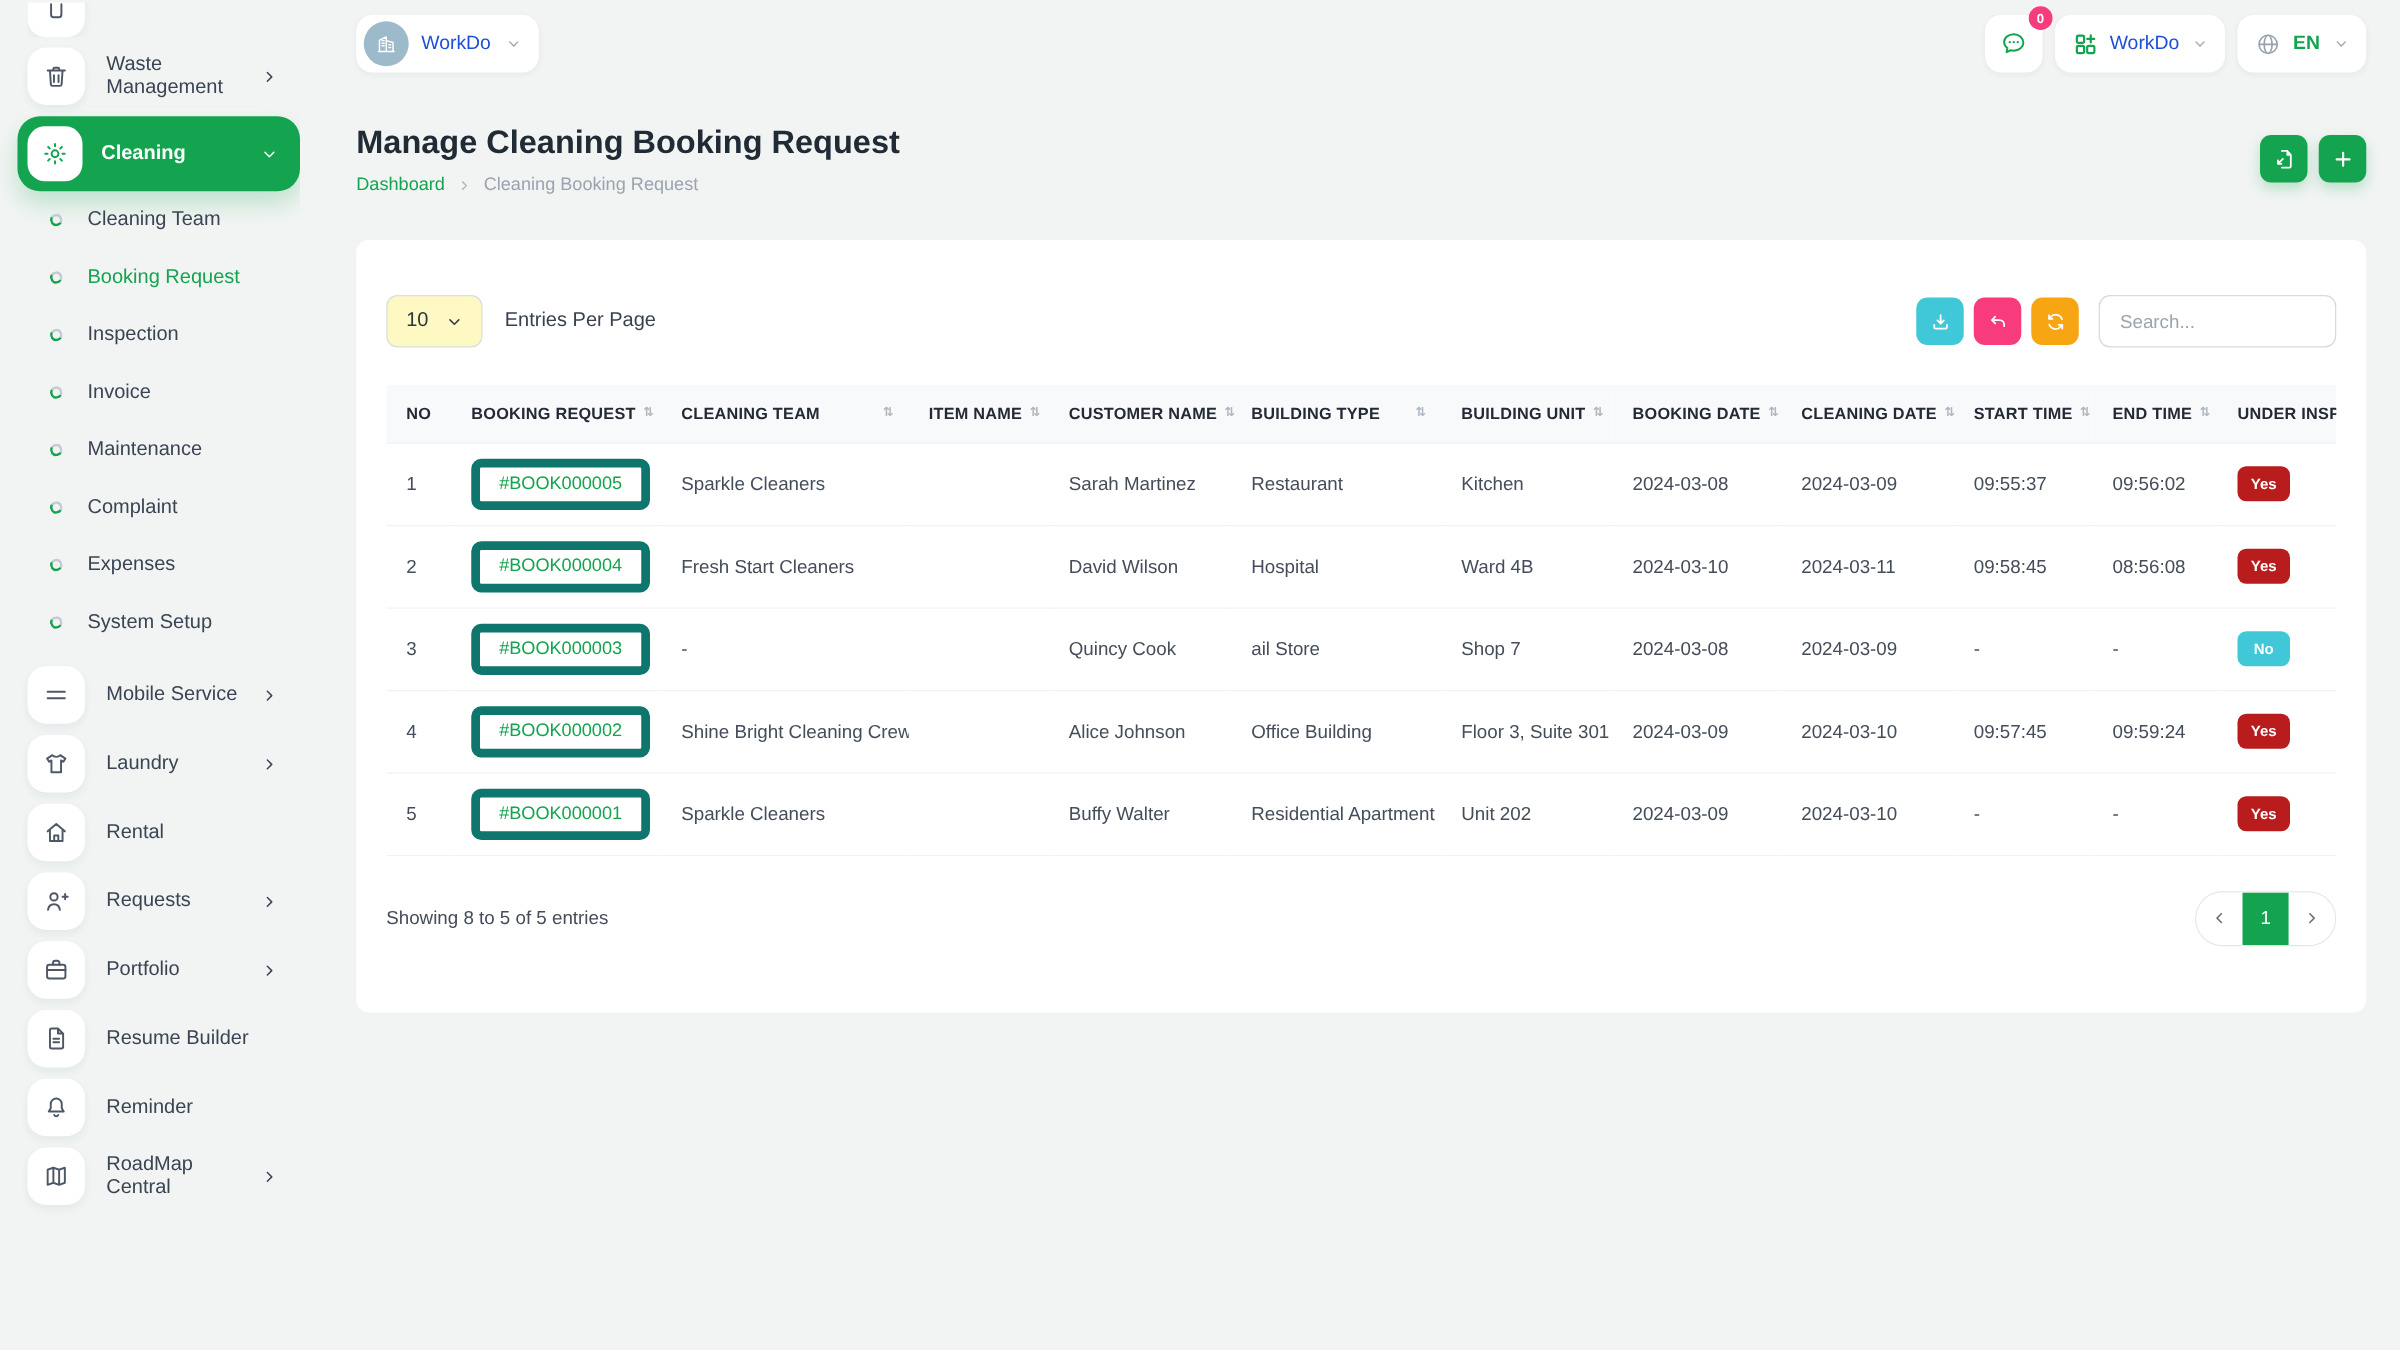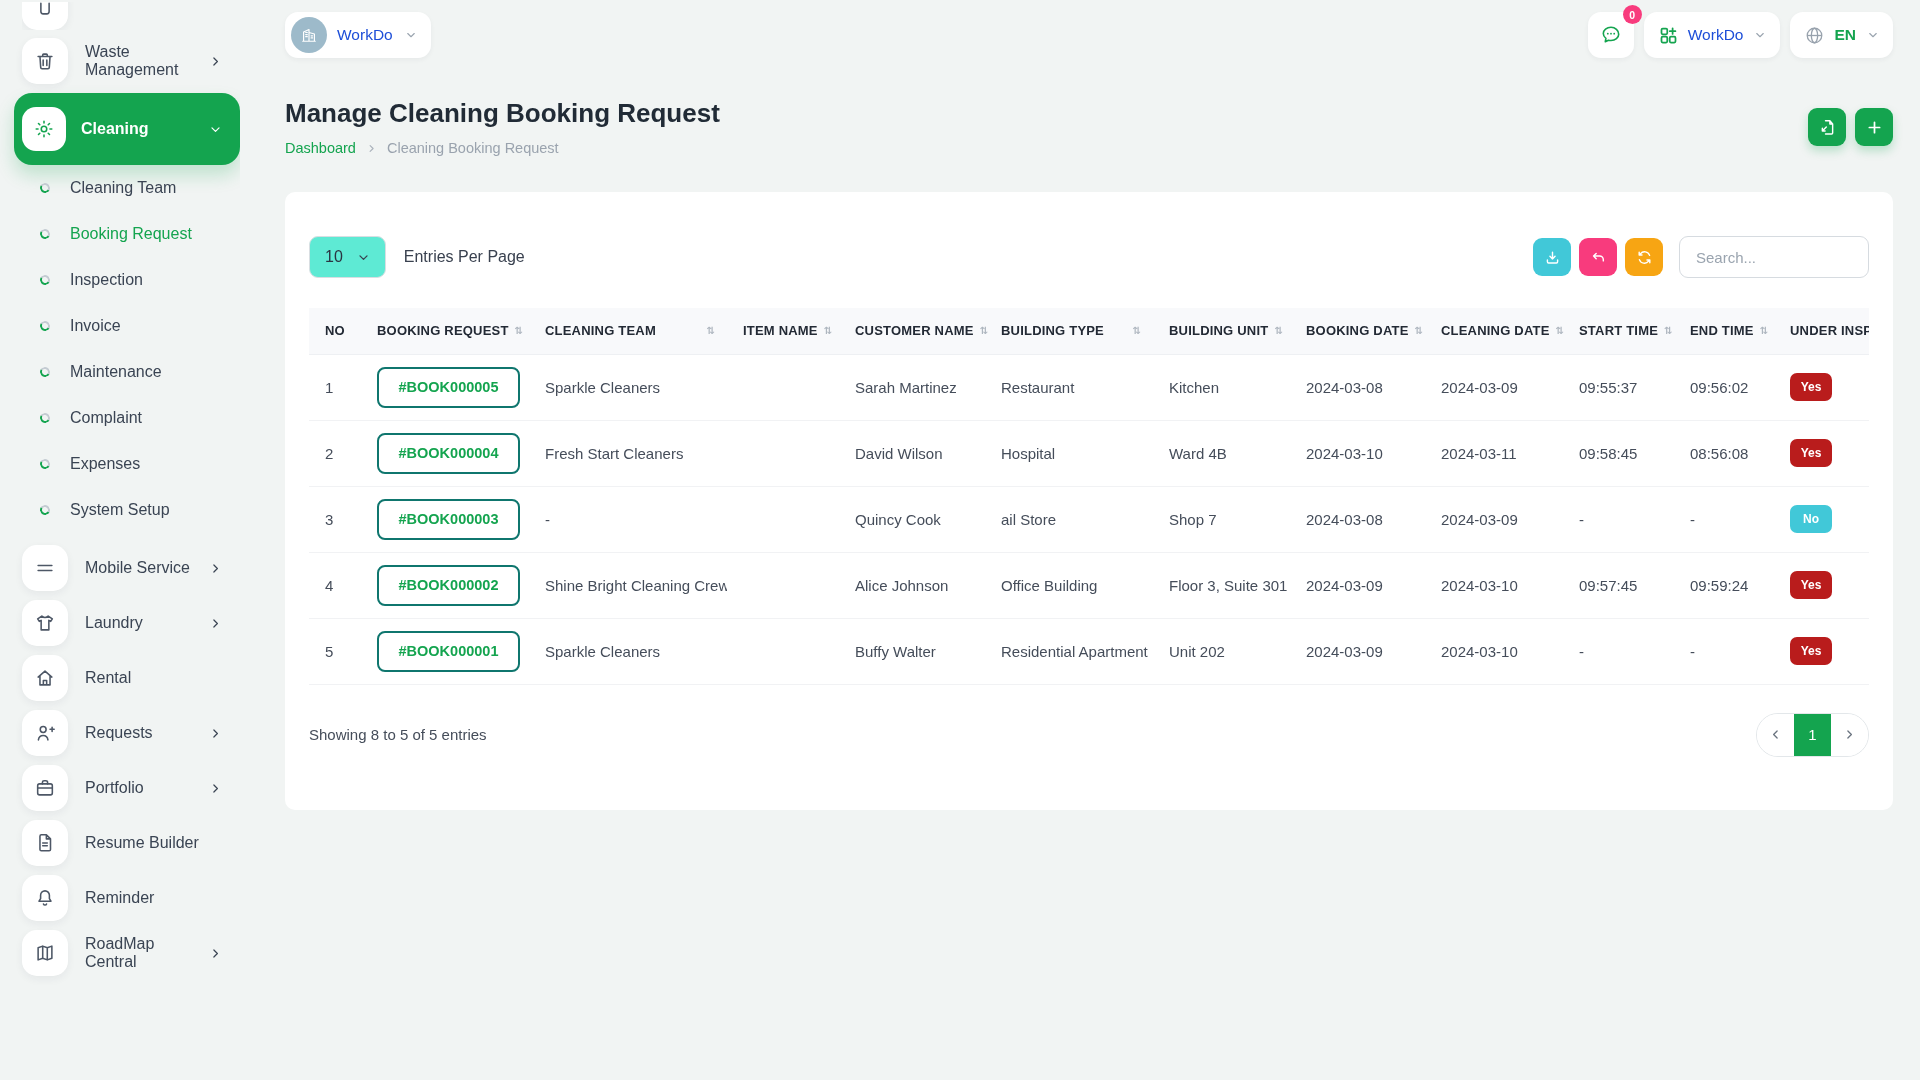--- a/index.html
+++ b/index.html
@@ -9,21 +9,21 @@
 
   
   .sidebar { position:fixed; left:0; top:0; width:240px; height:1080px; overflow:hidden; }
   .logo { padding:26px 0 0 74px; font-size:40px; font-weight:700; letter-spacing:-1.5px; line-height:44px; cursor:pointer; }
   .nav { margin-top:2px; }
   .icon-box { width:46px; height:46px; border-radius:15px; background:#fff; display:flex; align-items:center; justify-content:center; color:#4D5766; box-shadow:0 3px 8px rgba(35,42,68,.06); flex:none; }
   .clipped-item { height:28px; overflow:hidden; margin:0 0 8px 22px; display:flex; align-items:flex-end; }
   .nav-item { display:flex; align-items:center; height:46px; margin:0 0 9px 22px; padding-right:18px; cursor:pointer; }
   .nav-item .label { margin-left:17px; font-size:16px; font-weight:500; color:#3A4453; }
   .nav-item .chev { margin-left:auto; color:#3A4453; }
-  .active-pill { display:flex; align-items:center; height:72px; width:226px; margin:1px 0 12px 14px; background:#14A44F; border-radius:18px; padding:0 18px 0 8px; box-shadow:0 10px 18px rgba(20,164,79,.22); cursor:pointer; }
+  .active-pill { display:flex; align-items:center; height:60px; width:226px; margin:1px 0 12px 14px; background:#14A44F; border-radius:18px; padding:0 18px 0 8px; box-shadow:0 10px 18px rgba(20,164,79,.22); cursor:pointer; }
   .active-pill .icon-box { width:44px; height:44px; border-radius:14px; color:#14A44F; box-shadow:none; }
   .active-pill .label { color:#fff; font-weight:700; margin-left:15px; font-size:16px; }
   .active-pill .chev { margin-left:auto; color:#fff; }
   .sub-item { display:flex; align-items:center; height:22px; margin-bottom:24px; padding-left:40px; cursor:pointer; }
   .bullet { width:10px; height:10px; border-radius:50%; border:2px solid #C4CBD2; border-left-color:#14A44F; border-bottom-color:#14A44F; transform:rotate(-15deg); flex:none; }
   .sub-item .label { margin-left:20px; font-size:16px; color:#3A4453; }
   .sub-item.active .label { color:#14A44F; }
 
   
   .main { margin-left:240px; }
@@ -45,35 +45,35 @@
   .page-title { font-size:26px; font-weight:700; color:#212B36; }
   .breadcrumb { display:flex; align-items:center; gap:10px; margin-top:11px; font-size:14.5px; }
   .breadcrumb a { color:#14A44F; text-decoration:none; font-weight:500; cursor:pointer; }
   .breadcrumb .sep { color:#A9B1BB; }
   .breadcrumb .cur { color:#9AA3AE; }
   .head-actions { margin-left:auto; display:flex; gap:9px; }
   .sq-btn { width:38px; height:38px; border:none; border-radius:9px; background:#14A44F; color:#fff; display:flex; align-items:center; justify-content:center; cursor:pointer; box-shadow:0 5px 10px rgba(20,164,79,.25); }
 
   .card { margin:36px 27px 0 45px; background:#fff; border-radius:10px; padding:44px 24px 40px; min-height:618px; }
   .toolbar { display:flex; align-items:center; }
-  .select-box { display:flex; align-items:center; gap:14px; height:42px; padding:0 15px; border:1px solid #D9DEE2; border-radius:9px; background:#5eead4; font-size:16px; color:#2B3442; cursor:pointer; }
+  .select-box { display:flex; align-items:center; gap:14px; height:42px; padding:0 15px; border:1px solid #D9DEE2; border-radius:9px; background:#fef9c3; font-size:16px; color:#2B3442; cursor:pointer; }
   .entries-label { margin-left:18px; font-size:16px; color:#39414F; }
   .toolbar .spacer { flex:1; }
   .tb-btn { width:38px; height:38px; border:none; border-radius:9px; color:#fff; display:flex; align-items:center; justify-content:center; margin-left:8px; cursor:pointer; }
   .tb-btn.cyan { background:#41C8D8; } .tb-btn.pink { background:#F83B7D; } .tb-btn.orange { background:#F7A513; }
   .search { width:190px; height:42px; margin-left:16px; border:1px solid #D6DBE0; border-radius:9px; padding:0 16px; font-size:15px; color:#39414F; outline:none; background:#fff; }
   .search::placeholder { color:#9AA4AF; }
 
   .table-clip { overflow:hidden; width:100%; margin-top:30px; }
   table { width:1585px; table-layout:fixed; border-collapse:collapse; }
   thead th { height:46px; background:#F8F9FB; font-size:13px; font-weight:700; color:#232A35; text-align:left; padding:0 12px 0 16px; letter-spacing:.2px; border-bottom:1px solid #EEF0F3; white-space:nowrap; cursor:pointer; }
   .th-inner { display:flex; align-items:center; justify-content:space-between; gap:6px; }
   .sort { font-family:"DejaVu Sans",sans-serif; font-size:10px; color:#AEB6BF; flex:none; }
   tbody td { height:66px; font-size:15px; color:#454D5A; padding:0 12px 0 16px; border-bottom:1px solid #F1F2F4; background:#fff; white-space:nowrap; overflow:hidden; }
-  .bk-pill { display:inline-flex; align-items:center; justify-content:center; width:143px; height:41px; background:#fff; border:2px solid #0f766e; border-radius:8px; color:#14A44F; font-size:14.5px; font-family:inherit; cursor:pointer;font-weight:bold; }
+  .bk-pill { display:inline-flex; align-items:center; justify-content:center; width:143px; height:41px; background:#fff; border:7px solid #0f766e; border-radius:8px; color:#14A44F; font-size:14.5px; font-family:inherit; cursor:pointer; }
   .badge { display:inline-block; min-width:42px; text-align:center; padding:7px 10px; border-radius:7px; color:#fff; font-size:12px; font-weight:600; }
   .badge.yes { background:#b91c1c; }
   .badge.no  { background:#41C8D8; }
 
   .card-footer { display:flex; align-items:center; margin-top:28px; }
   .showing { font-size:15px; color:#454D5A; }
   .pager { margin-left:auto; display:flex; height:44px; border:1px solid #E3E7EA; border-radius:22px; overflow:hidden; background:#fff; }
   .pg-btn { width:37px; border:none; background:#fff; display:flex; align-items:center; justify-content:center; color:#6B7480; cursor:pointer; }
   .pg-num { width:37px; background:#14A44F; color:#fff; display:flex; align-items:center; justify-content:center; font-size:15px; }
 </style>

